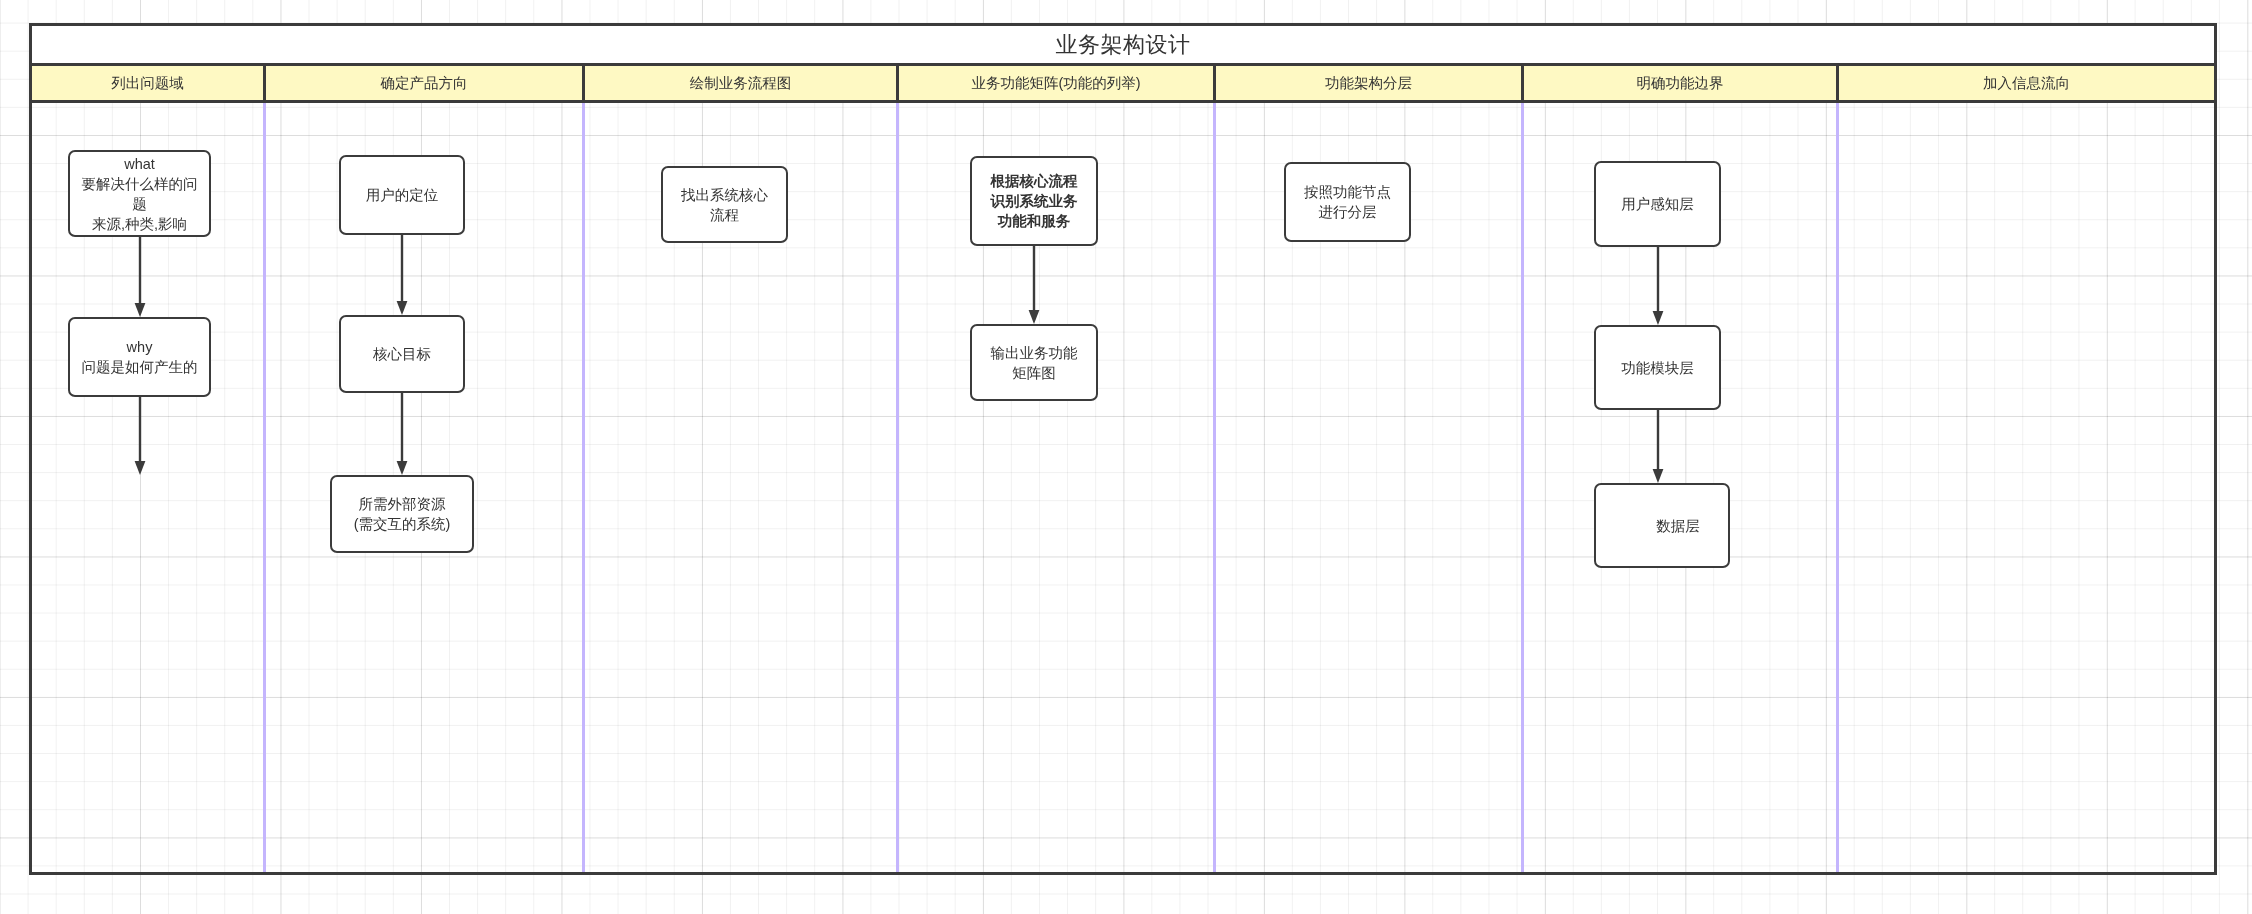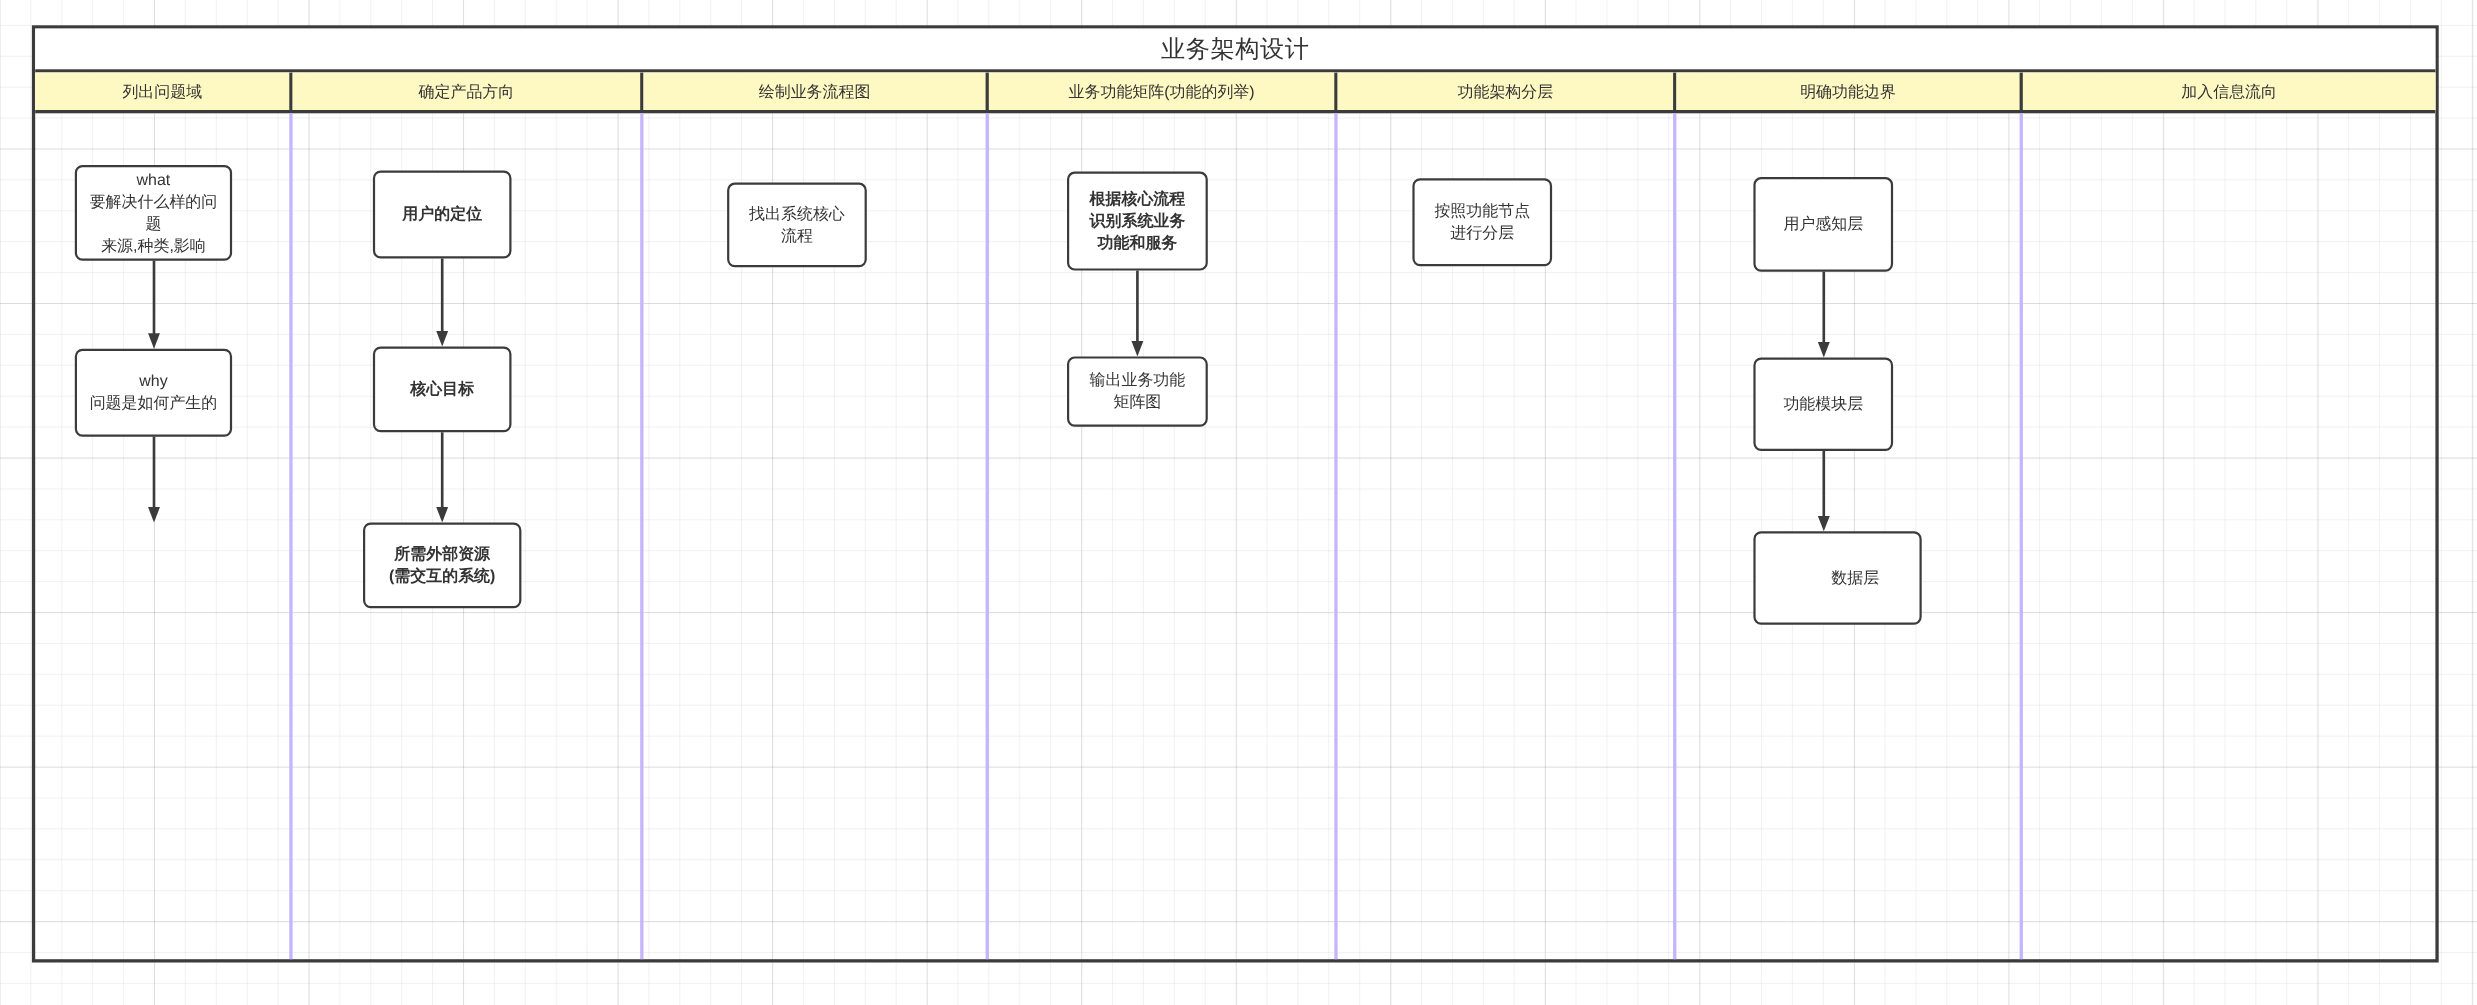--- a/index.html
+++ b/index.html
@@ -190,21 +190,21 @@
       <div class="node" style="left:36px; top:214px; width:143px; height:80px;">
         <span class="node-text">why
 问题是如何产生的</span>
       </div>
       <svg class="connector" style="left:100px; top:294px; width:16px; height:78px;" viewBox="0 0 16 78">
         <path d="M8 0 L8 68" stroke="#3b3b3b" stroke-width="2.4" fill="none"></path>
         <path d="M8 78 L2.6 64 L13.4 64 Z" fill="#3b3b3b"></path>
       </svg>
     </div>
 
-    <div class="lane" style="width:319px;font-weight:bold;">
+    <div class="lane" style="width:319px;">
       <div class="node" style="left:73px; top:52px; width:126px; height:80px;">
         <span class="node-text">用户的定位</span>
       </div>
       <svg class="connector" style="left:128px; top:132px; width:16px; height:80px;" viewBox="0 0 16 80">
         <path d="M8 0 L8 70" stroke="#3b3b3b" stroke-width="2.4" fill="none"></path>
         <path d="M8 80 L2.6 66 L13.4 66 Z" fill="#3b3b3b"></path>
       </svg>
       <div class="node" style="left:73px; top:212px; width:126px; height:78px;">
         <span class="node-text">核心目标</span>
       </div>
@@ -228,21 +228,21 @@
     <div class="lane" style="width:317px;">
       <div class="node" style="left:71px; top:53px; width:128px; height:90px;font-weight:bold;">
         <span class="node-text">根据核心流程
 识别系统业务
 功能和服务</span>
       </div>
       <svg class="connector" style="left:127px; top:143px; width:16px; height:78px;" viewBox="0 0 16 78">
         <path d="M8 0 L8 68" stroke="#3b3b3b" stroke-width="2.4" fill="none"></path>
         <path d="M8 78 L2.6 64 L13.4 64 Z" fill="#3b3b3b"></path>
       </svg>
-      <div class="node" style="left:71px; top:221px; width:128px; height:64px;">
+      <div class="node" style="left:71px; top:221px; width:128px; height:77px;">
         <span class="node-text">输出业务功能
 矩阵图</span>
       </div>
     </div>
 
     <div class="lane" style="width:308px;">
       <div class="node" style="left:68px; top:59px; width:127px; height:80px;">
         <span class="node-text">按照功能节点
 进行分层</span>
       </div>
@@ -256,21 +256,21 @@
         <path d="M8 0 L8 68" stroke="#3b3b3b" stroke-width="2.4" fill="none"></path>
         <path d="M8 78 L2.6 64 L13.4 64 Z" fill="#3b3b3b"></path>
       </svg>
       <div class="node" style="left:70px; top:222px; width:127px; height:85px;">
         <span class="node-text">功能模块层</span>
       </div>
       <svg class="connector" style="left:126px; top:307px; width:16px; height:73px;" viewBox="0 0 16 73">
         <path d="M8 0 L8 63" stroke="#3b3b3b" stroke-width="2.4" fill="none"></path>
         <path d="M8 73 L2.6 59 L13.4 59 Z" fill="#3b3b3b"></path>
       </svg>
-      <div class="node" style="left:70px; top:380px; width:153px; height:85px;padding-left:32px;">
+      <div class="node" style="left:70px; top:380px; width:136px; height:85px;padding-left:32px;">
         <span class="node-text">数据层</span>
       </div>
     </div>
 
     <div class="lane" style="width:375px;"></div>
 
   </div>
 </div>
 
 </body></html>

